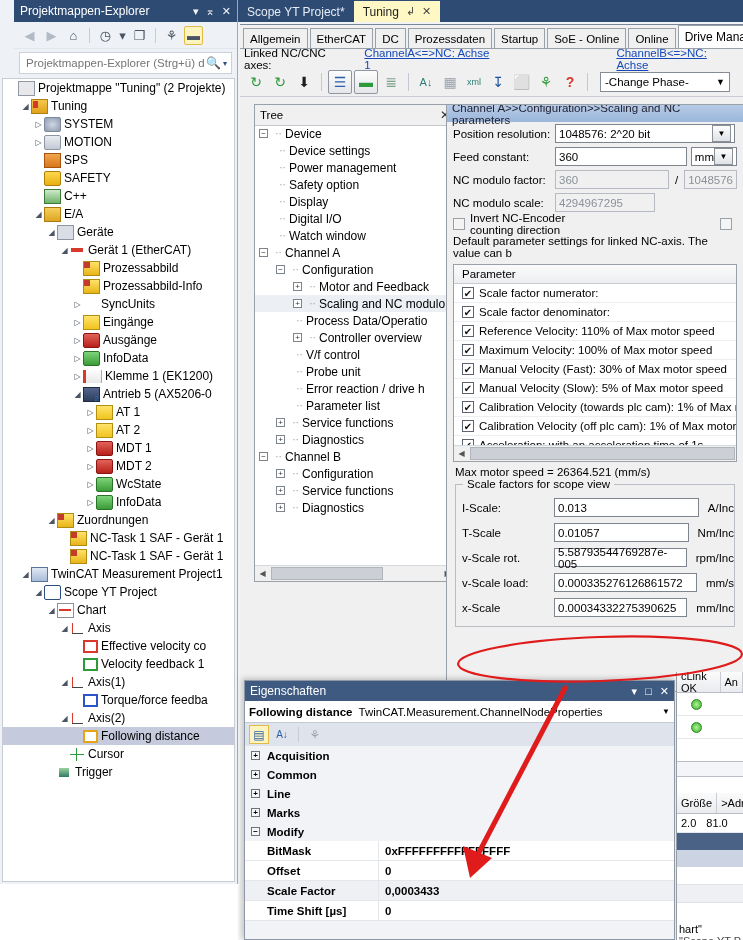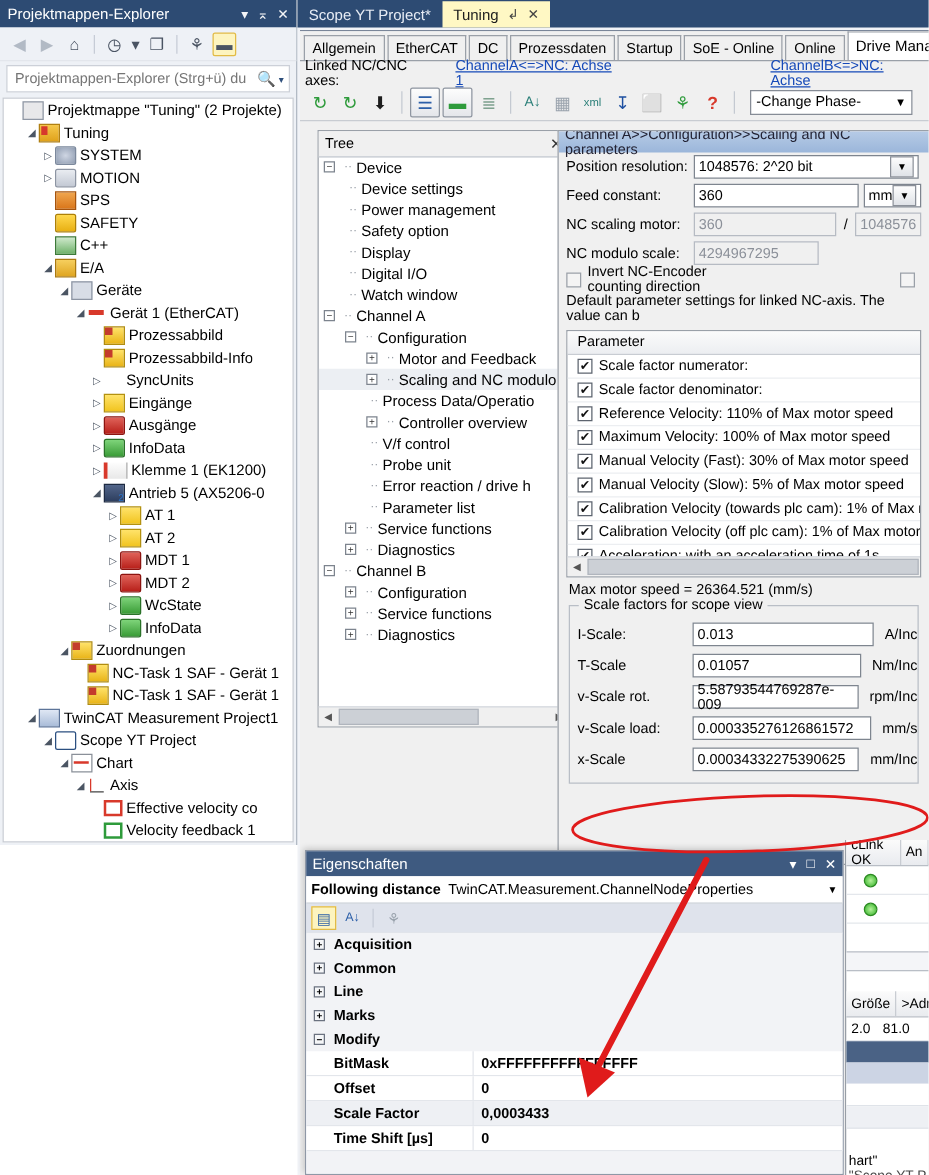--- a/index.html
+++ b/index.html
@@ -5,22 +5,22 @@
   html,body{margin:0;padding:0;}
   body{
     width:743px;height:940px;overflow:hidden;position:relative;
     font-family:"Liberation Sans", sans-serif;font-size:11px;
     background:#ffffff;color:#000;
     -webkit-font-smoothing:antialiased;
   }
 
   
   #solution-explorer{
-    position:absolute;left:0;top:0;width:238px;height:676px;
-    background:#eef1f6;border-right:1px solid #9fa8b5;box-sizing:border-box;
+    position:absolute;left:0;top:0;width:238px;height:884px;
+    background:#eef1f6;border-right:1px solid #9fa8b5;box-sizing:border-box;padding-left:14px;
   }
   .se-title{
     height:22px;background:#2d4b73;color:#fff;display:flex;align-items:center;
     padding:0 6px;font-size:12px;
   }
   .se-title .t{flex:1;}
   .se-title .ic{margin-left:7px;font-size:11px;opacity:.95;}
   .se-toolbar{
     height:26px;background:#eef1f6;display:flex;align-items:center;
     padding:0 6px;gap:3px;border-bottom:1px solid #e3e6ec;
@@ -695,21 +695,21 @@
       <span class="fld" style="width:135px">
         <span>360</span>
       </span>
       <span class="fld" style="width:47px;margin-left:4px">
         <span>mm</span>
         <span class="arr">▼</span>
       </span>
     </div>
 
     <div class="sc-row">
-      <span class="sc-lab">NC scaling motor:</span>
+      <span class="sc-lab">NC modulo factor:</span>
       <span class="fld ro" style="width:133px">
         <span>360</span>
       </span>
       <span style="margin:0 6px">/</span>
       <span class="fld ro" style="width:60px">
         <span>1048576</span>
       </span>
     </div>
 
     <div class="sc-row">
@@ -788,21 +788,21 @@
           <div class="sf-row">
             <span class="sf-lab">T-Scale</span>
             <span class="fld" style="width: 155px;">
               <span>0.01057</span>
             </span>
             <span class="sf-unit">Nm/Inc</span>
           </div>
           <div class="sf-row">
             <span class="sf-lab">v-Scale rot.</span>
             <span class="fld" style="width: 155px;">
-              <span>5.58793544769287e-009</span>
+              <span>5.58793544769287e-005</span>
             </span>
             <span class="sf-unit">rpm/Inc</span>
           </div>
           <div class="sf-row">
             <span class="sf-lab">v-Scale load:</span>
             <span class="fld" style="width: 155px;">
               <span>0.000335276126861572</span>
             </span>
             <span class="sf-unit">mm/s</span>
           </div>

